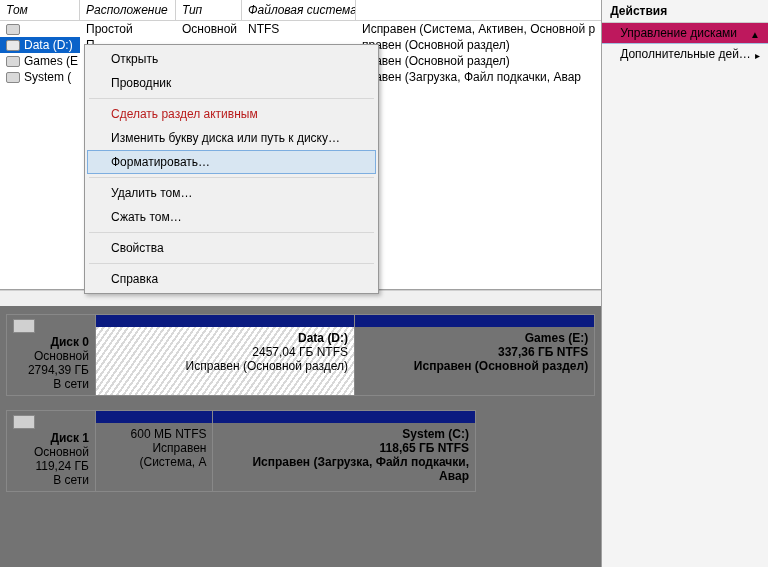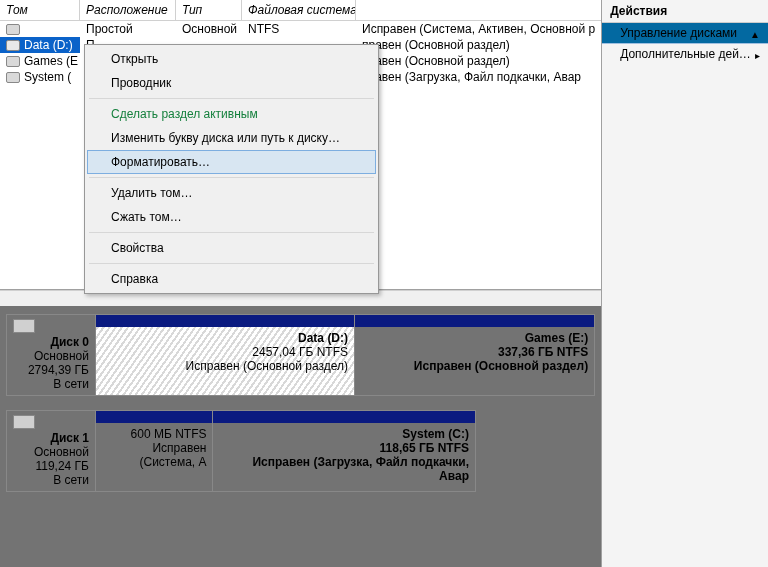--- a/index.html
+++ b/index.html
@@ -2,21 +2,21 @@
 <html><head>
 <meta charset="utf-8">
 <style>
 * { box-sizing: border-box; margin: 0; padding: 0; font-family: 'Segoe UI', Tahoma, sans-serif; font-size: 12px; }
 body { width: 768px; height: 567px; background: #fff; overflow: hidden; position: relative; }
 .main-container { display: flex; width: 100%; height: 100%; }
 .left-panel { flex: 1; display: flex; flex-direction: column; border-right: 1px solid #a0a0a0; }
 .right-panel { width: 180px; background: #f4f4f4; }
 .actions-header { font-weight: bold; padding: 4px 8px; border-bottom: 1px solid #ccc; }
 .action-item { padding: 3px 8px 3px 18px; cursor: default; position: relative; }
-.action-item.accent { background: #0369a1; border-bottom: 1px solid #a0c0e0; }
+.action-item.accent { background: #be185d; border-bottom: 1px solid #a0c0e0; }
 .action-item .tri { position: absolute; right: 8px; top: 6px; font-size: 10px; }
 .top-grid { border-bottom: 1px solid #a0a0a0; height: 290px; overflow: hidden; }
 .grid-header { display: flex; background: #fff; border-bottom: 1px solid #d0d0d0; }
 .grid-header .col { padding: 3px 6px; border-right: 1px solid #d0d0d0; white-space: nowrap; overflow: hidden; font-style: italic; }
 .grid-body .row { display: flex; }
 .grid-body .cell { padding: 1px 6px; white-space: nowrap; overflow: hidden; display: flex; align-items: center; }
 .col-vol { width: 80px; }
 .col-loc { width: 96px; }
 .col-type { width: 66px; }
 .col-fs { width: 114px; }
@@ -31,21 +31,21 @@
 .disk-meta b { display: block; }
 .part-row { flex: 1; display: flex; border: 1px solid #888; border-left: none; }
 .part { border-right: 1px solid #888; position: relative; padding: 16px 6px 4px 6px; }
 .part:last-child { border-right: none; font-weight: bold; }
 .part .stripe { position: absolute; top: 0; left: 0; right: 0; height: 12px; background: #0a1a80; }
 .part.hatched .body { background: repeating-linear-gradient(-55deg, #fff, #fff 3px, #d8d8d8 3px, #d8d8d8 5px); position: absolute; top: 12px; left: 0; right: 0; bottom: 0; padding: 4px 6px; }
 .part.hatched { padding: 0; }
 .part b { display: block; }
 .context-menu { position: absolute; top: 44px; left: 84px; width: 295px; background: #f0f0f0; border: 1px solid #979797; box-shadow: 2px 2px 4px rgba(0,0,0,0.25); z-index: 100; padding: 2px; }
 .context-menu .mi { padding: 5px 24px; cursor: default; }
-.context-menu .mi.disabled { color: #15803d; }
+.context-menu .mi.disabled { color: #b91c1c; }
 .context-menu .mi.hover { background: #d8e6f2; border: 1px solid #7daee0; padding: 4px 23px; }
 .context-menu .sep { height: 1px; background: #d7d7d7; margin: 3px 2px; }
 .scrollbar-bottom { height: 16px; background: #f0f0f0; border-top: 1px solid #d0d0d0; position: relative; }
 </style>
 </head>
 <body>
 
 <div class="main-container">
   <div class="left-panel">
     <div class="top-grid">

